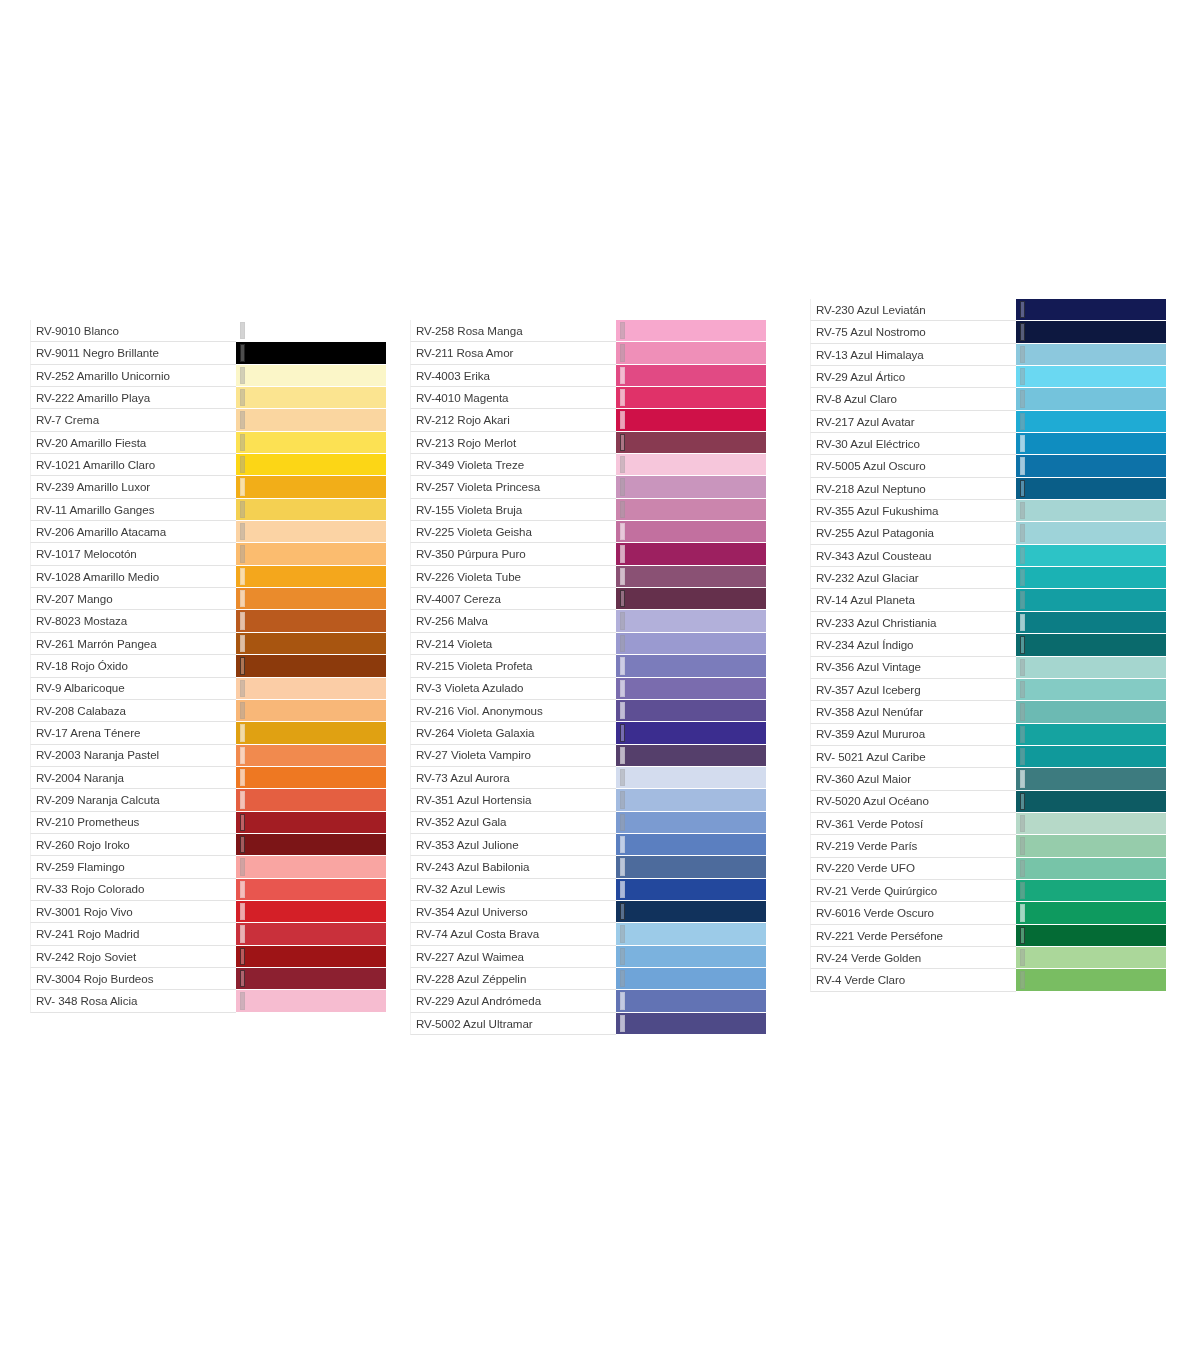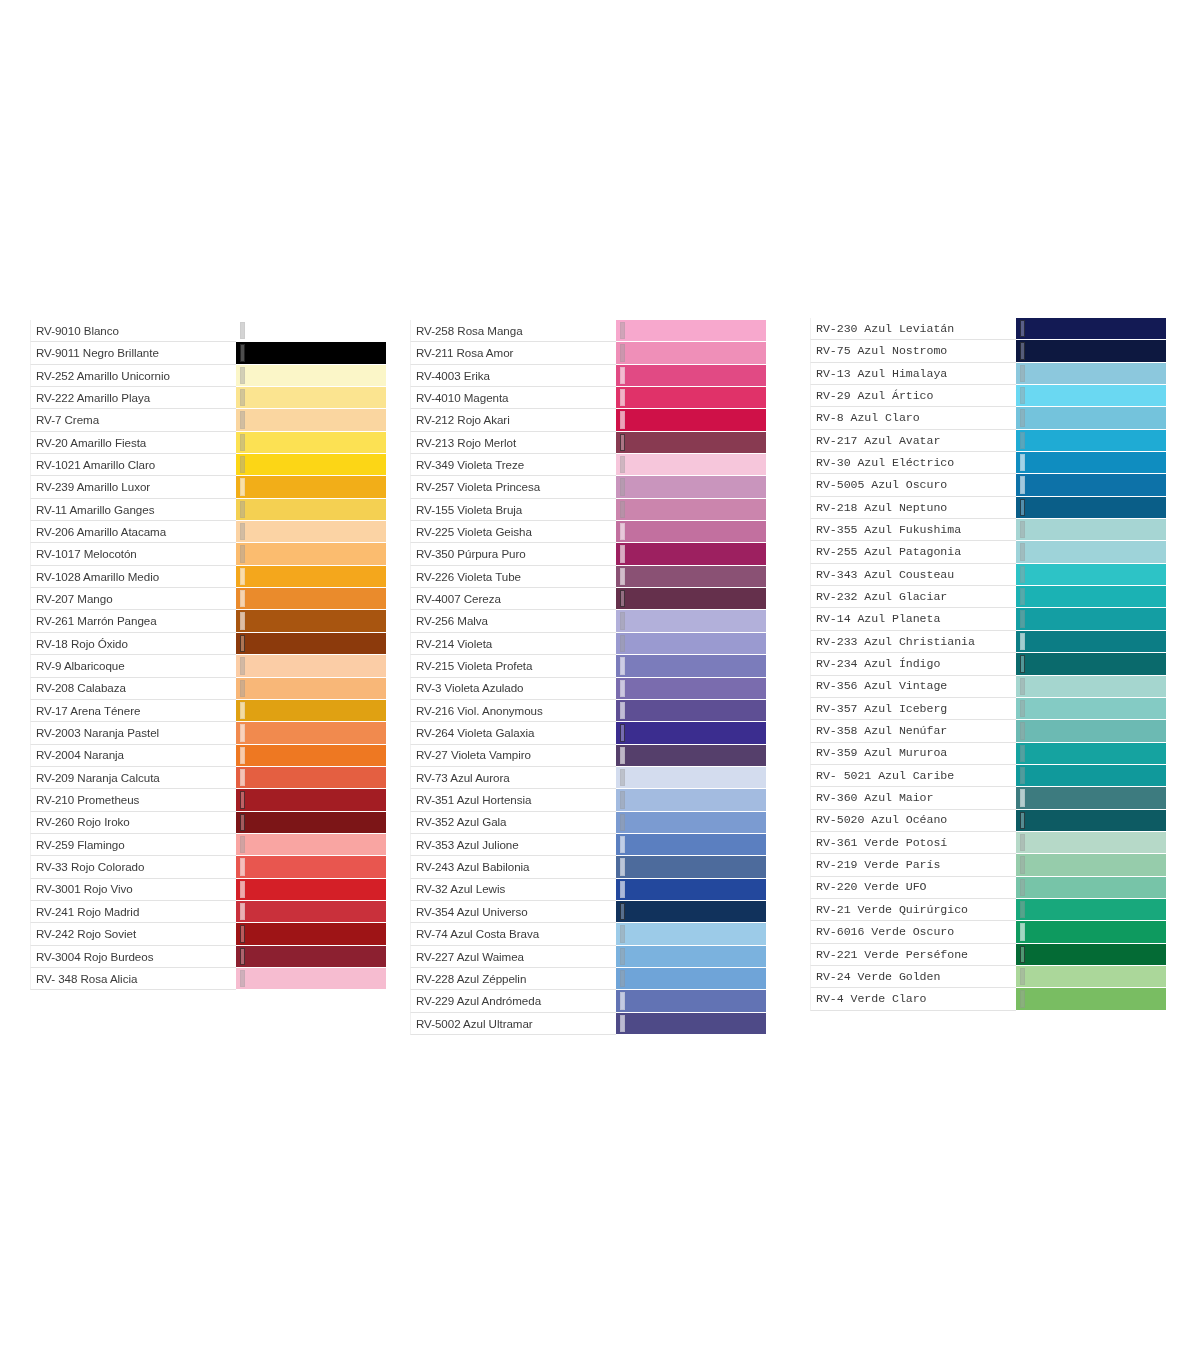--- a/index.html
+++ b/index.html
@@ -25,21 +25,21 @@
     height: 1372px;
   }
 
   .column {
     position: absolute;
     width: 356px;
   }
 
   .col-1 { left: 30px;  top: 320px; }
   .col-2 { left: 410px; top: 320px; }
-  .col-3 { left: 810px; top: 318px; font-family: Liberation Mono, monospace; }
+  .col-3 { left: 810px; top: 299px; }
 
   .color-row {
     position: relative;
     display: flex;
     align-items: stretch;
     height: 22.35px;
     width: 356px;
   }
 
   .row-label-cell {
@@ -226,20 +226,30 @@
           <span class="row-label">RV-207 Mango</span>
         </div>
         <div class="swatch-cell">
           <div class="swatch" style="background: rgb(234, 139, 44);">
             <span class="cap-mark"></span>
           </div>
         </div>
       </div>
       <div class="color-row">
         <div class="row-label-cell">
+          <span class="row-label">RV-8023 Mostaza</span>
+        </div>
+        <div class="swatch-cell">
+          <div class="swatch" style="background: rgb(186, 90, 30);">
+            <span class="cap-mark"></span>
+          </div>
+        </div>
+      </div>
+      <div class="color-row">
+        <div class="row-label-cell">
           <span class="row-label">RV-261 Marrón Pangea</span>
         </div>
         <div class="swatch-cell">
           <div class="swatch" style="background: rgb(168, 85, 16);">
             <span class="cap-mark"></span>
           </div>
         </div>
       </div>
       <div class="color-row">
         <div class="row-label-cell">

